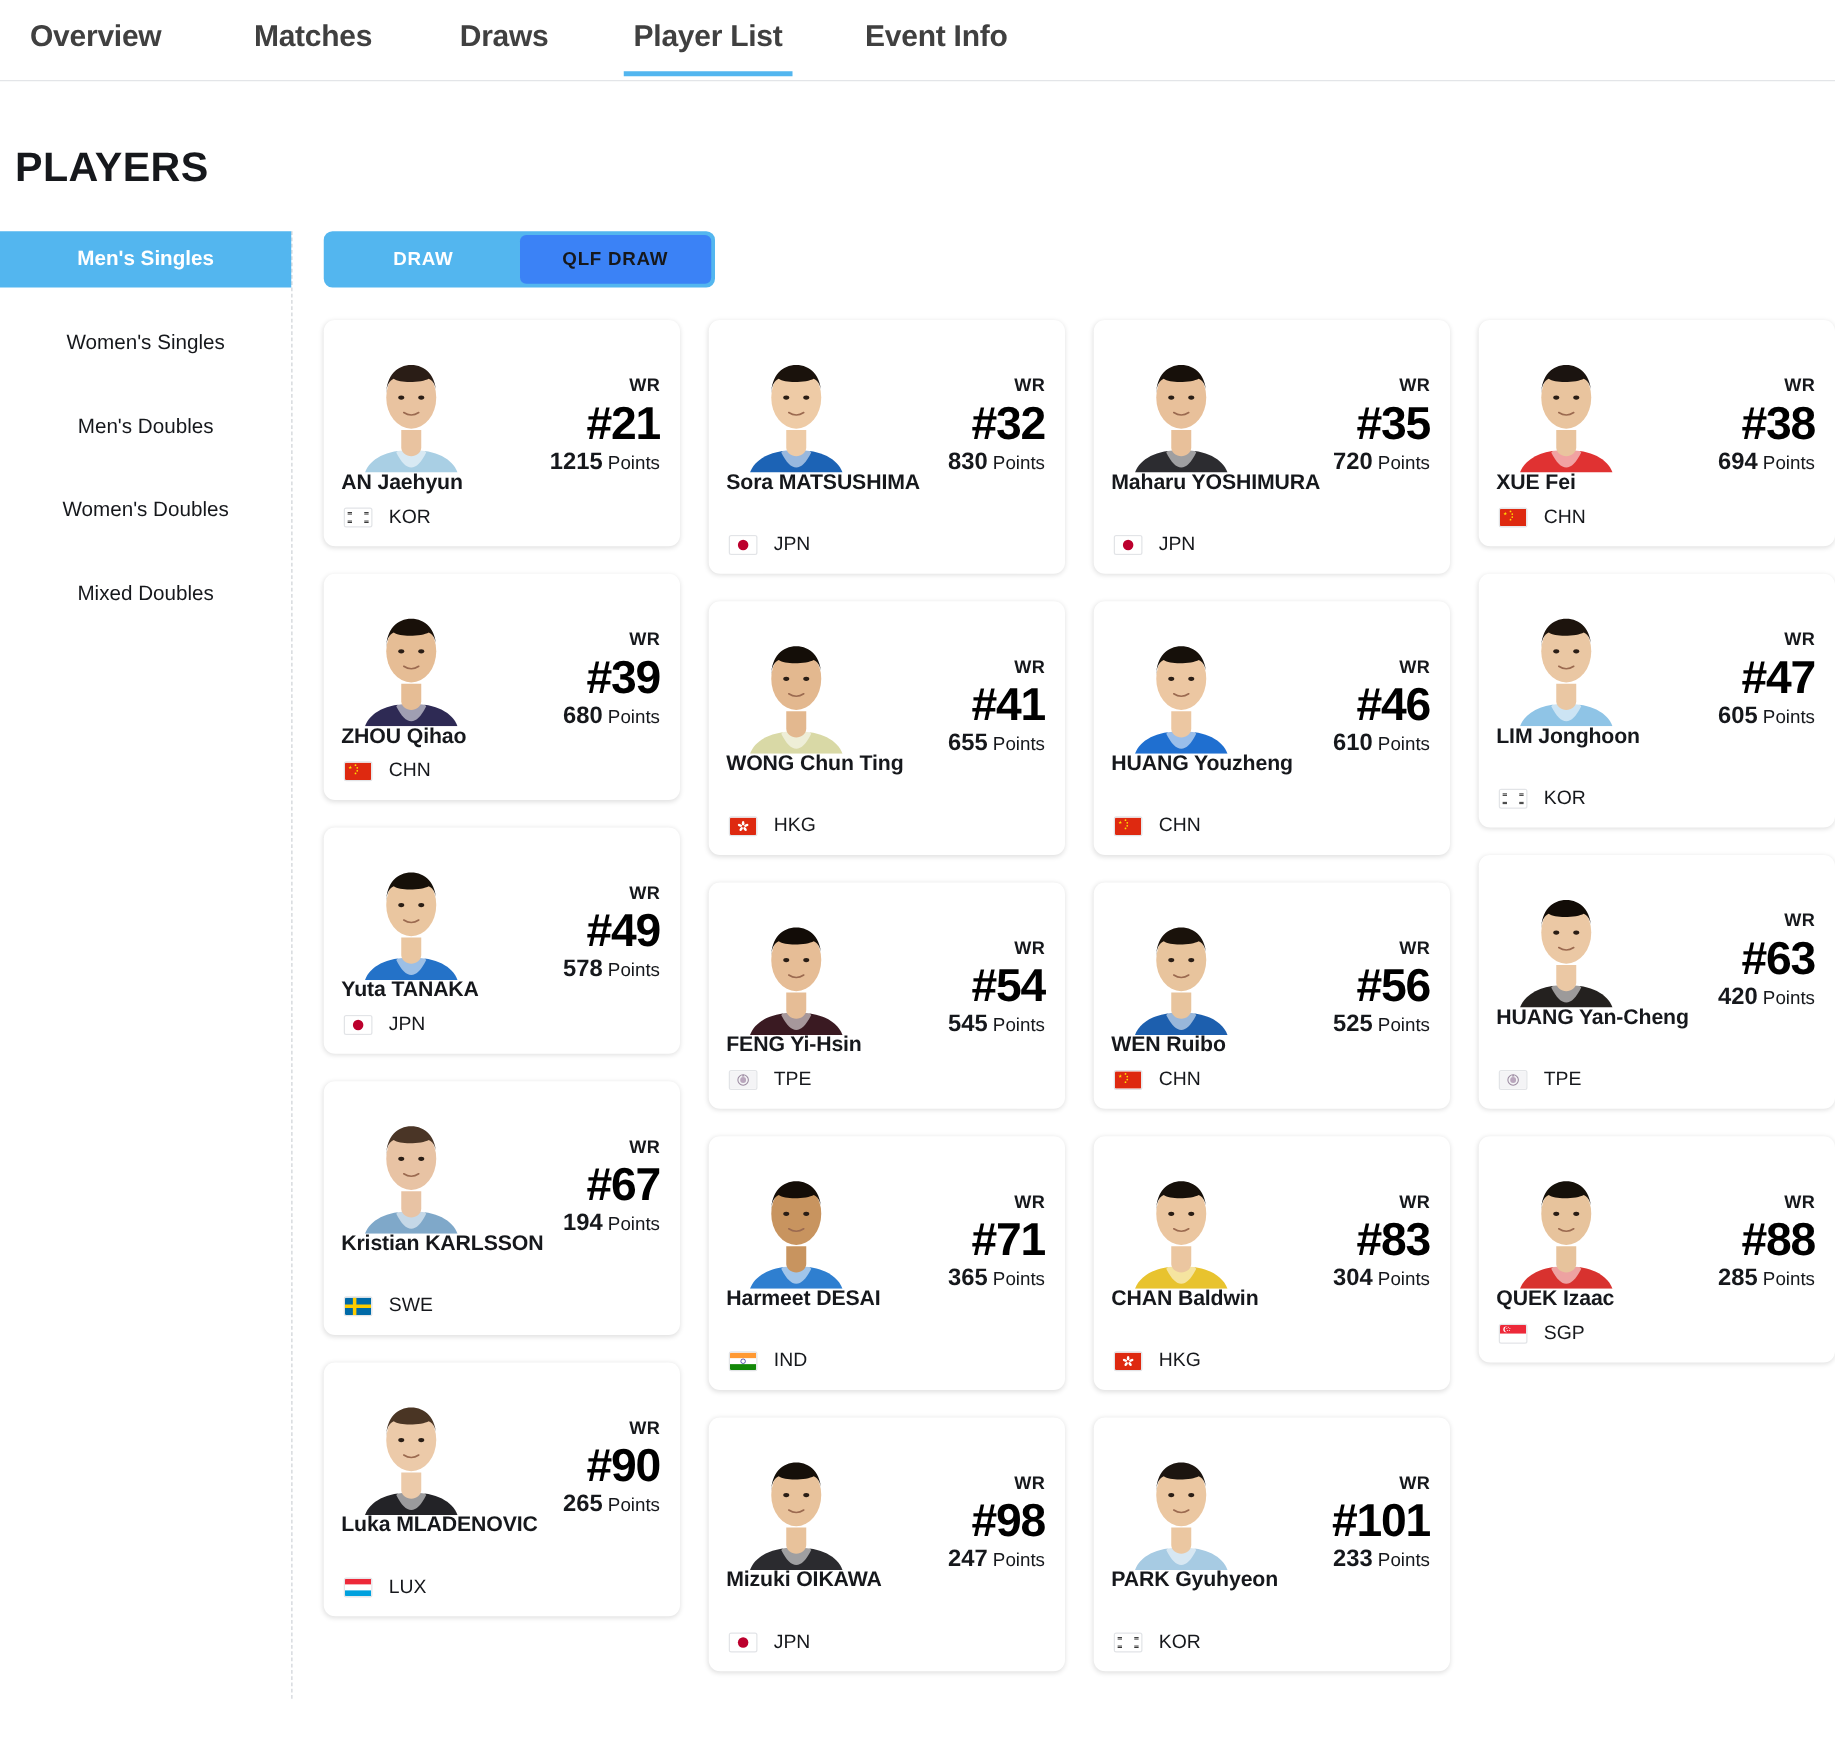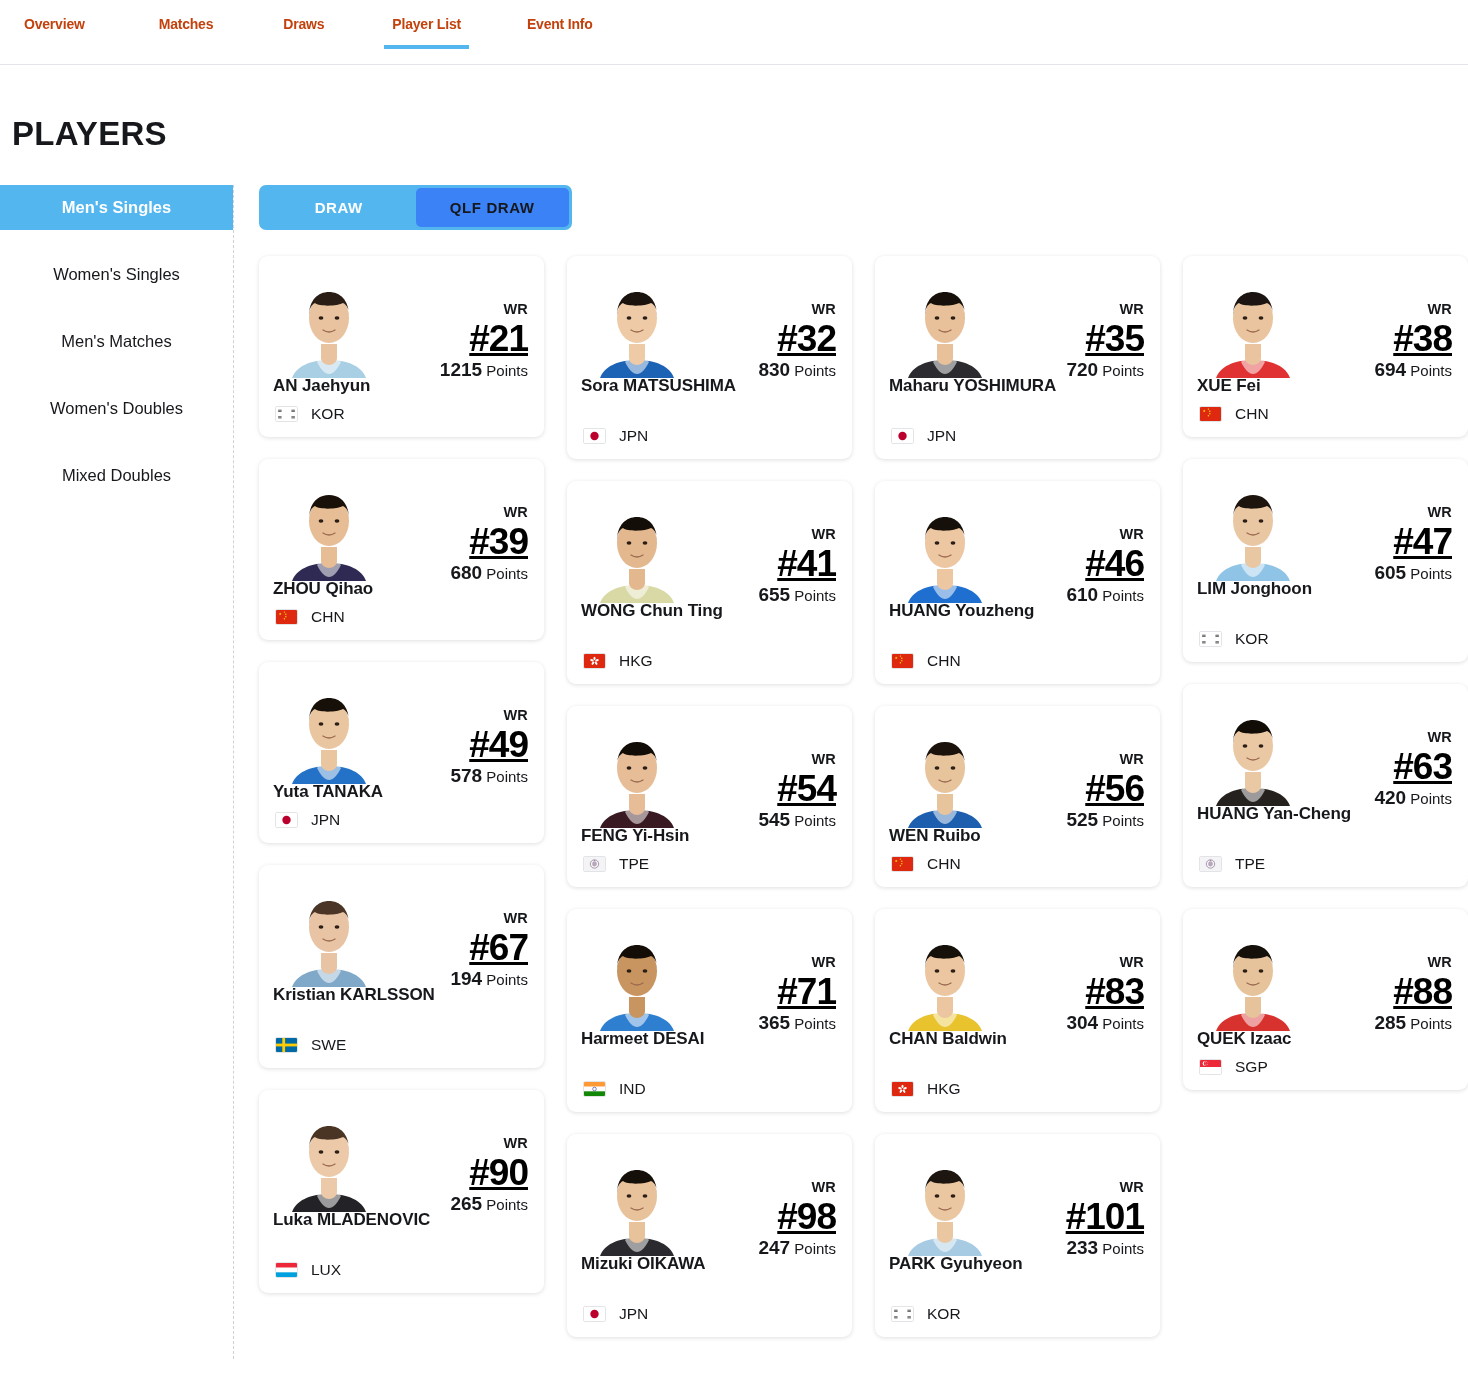--- a/index.html
+++ b/index.html
@@ -15,23 +15,23 @@
   .topnav {
     position: relative;
     height: 65px;
     border-bottom: 1px solid #e3e5e8;
     display: flex;
     align-items: flex-start;
     padding-left: 24px;
   }
   .topnav-item {
     position: relative;
-    font-size: 14px;
+    font-size: 24px;
     font-weight: bold;
-    color: #c2410c;
+    color: #404040;
     letter-spacing: -0.2px;
     padding: 16px 0 0 0;
     margin-right: 74px;
     white-space: nowrap;
     cursor: pointer;
   }
   .topnav-item:nth-child(2) { margin-right: 70px; }
   .topnav-item:nth-child(3) { margin-right: 68px; }
   .topnav-item:nth-child(4) { margin-right: 66px; }
   .topnav-item.active::after {
@@ -149,21 +149,20 @@
     letter-spacing: 0.2px;
     margin-bottom: 3px;
   }
   .rank-num {
     font-size: 37px;
     font-weight: bold;
     color: #000000;
     letter-spacing: -1px;
     line-height: 1;
     margin-bottom: 3px;
-    text-decoration: underline;
   }
   .points-line {
     font-size: 15px;
     color: #16181c;
     white-space: nowrap;
   }
   .points-line b { font-weight: bold; font-size: 19px; }
   .points-line span { font-weight: normal; }
 
   .name {
@@ -215,21 +214,21 @@
     <div class="topnav-item">Event Info</div>
   </div>
 
 <div class="page-title">PLAYERS</div>
 
 <div class="body-wrap">
 
   <div class="sidebar" id="sidebar">
       <div class="side-item active">Men's Singles</div>
       <div class="side-item">Women's Singles</div>
-      <div class="side-item">Men's Matches</div>
+      <div class="side-item">Men's Doubles</div>
       <div class="side-item">Women's Doubles</div>
       <div class="side-item">Mixed Doubles</div>
     </div>
 
   <div class="content">
 
     <div class="toggle">
       <div class="toggle-btn on">DRAW</div>
       <div class="toggle-btn off">QLF DRAW</div>
     </div>

